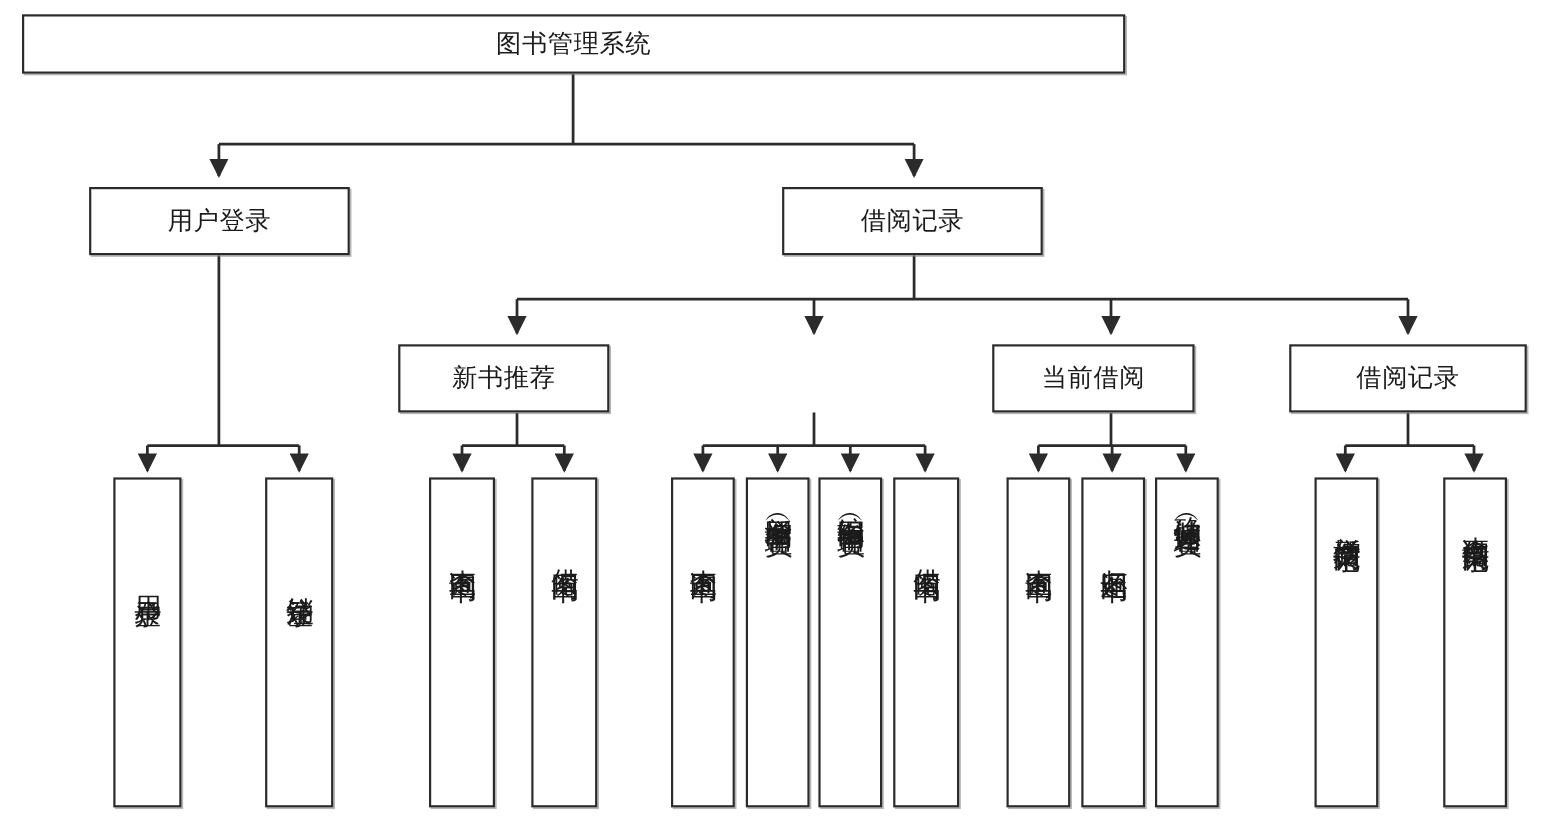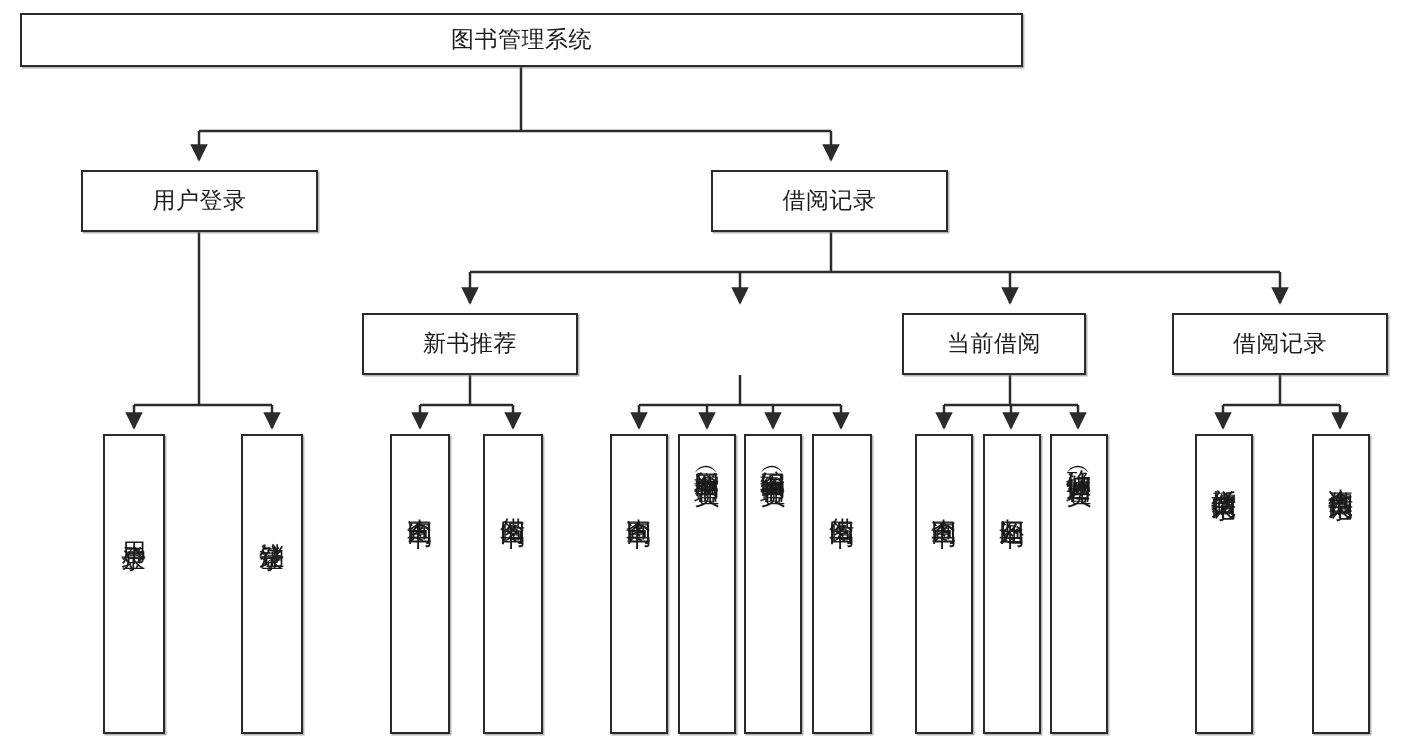--- a/index.html
+++ b/index.html
@@ -140,21 +140,21 @@
     <span class="label">图书管理系统</span>
   </div>
 
   <div class="node horiz" style="left:81px; top:170px; width:237px; height:62px;">
     <span class="label">用户登录</span>
   </div>
   <div class="node horiz" style="left:711px; top:170px; width:237px; height:62px;">
     <span class="label">借阅记录</span>
   </div>
 
-  <div class="node horiz" style="left:362px; top:313px; width:216px; height:62px;">
+  <div class="node horiz" style="left:362px; top:313px; width:192px; height:62px;">
     <span class="label">新书推荐</span>
   </div>
   <div class="node horiz" style="left:902px; top:313px; width:184px; height:62px;">
     <span class="label">当前借阅</span>
   </div>
   <div class="node horiz" style="left:1172px; top:313px; width:216px; height:62px;">
     <span class="label">借阅记录</span>
   </div>
 
   <div class="node vert mid" style="left:103px; top:434px; width:62px; height:300px;">

